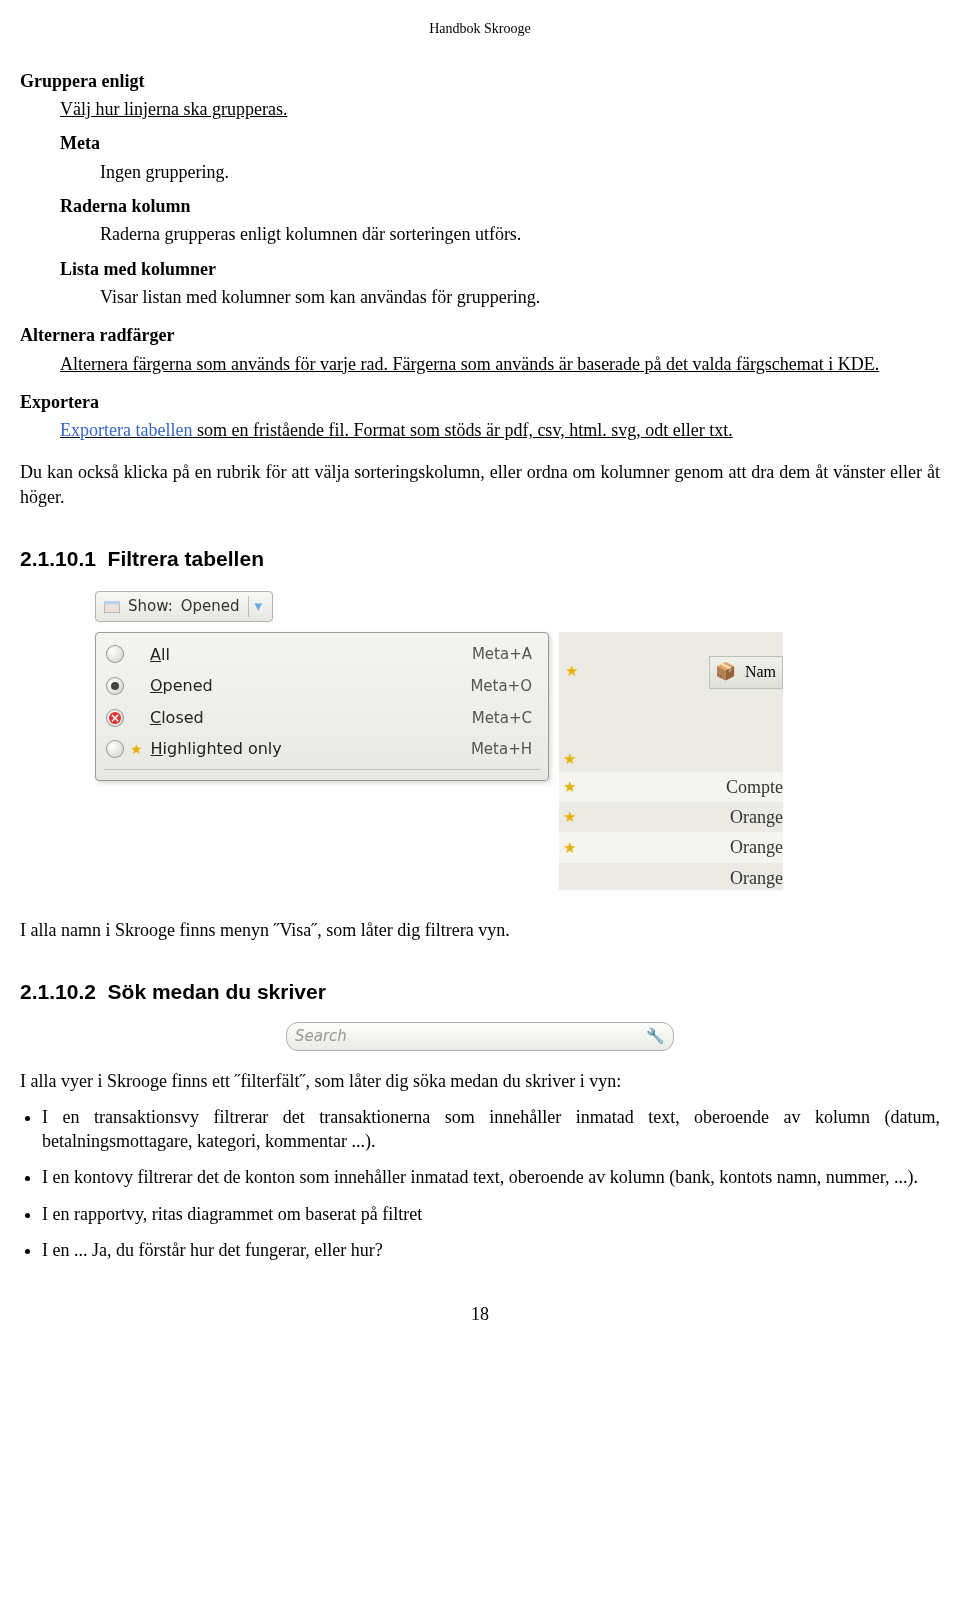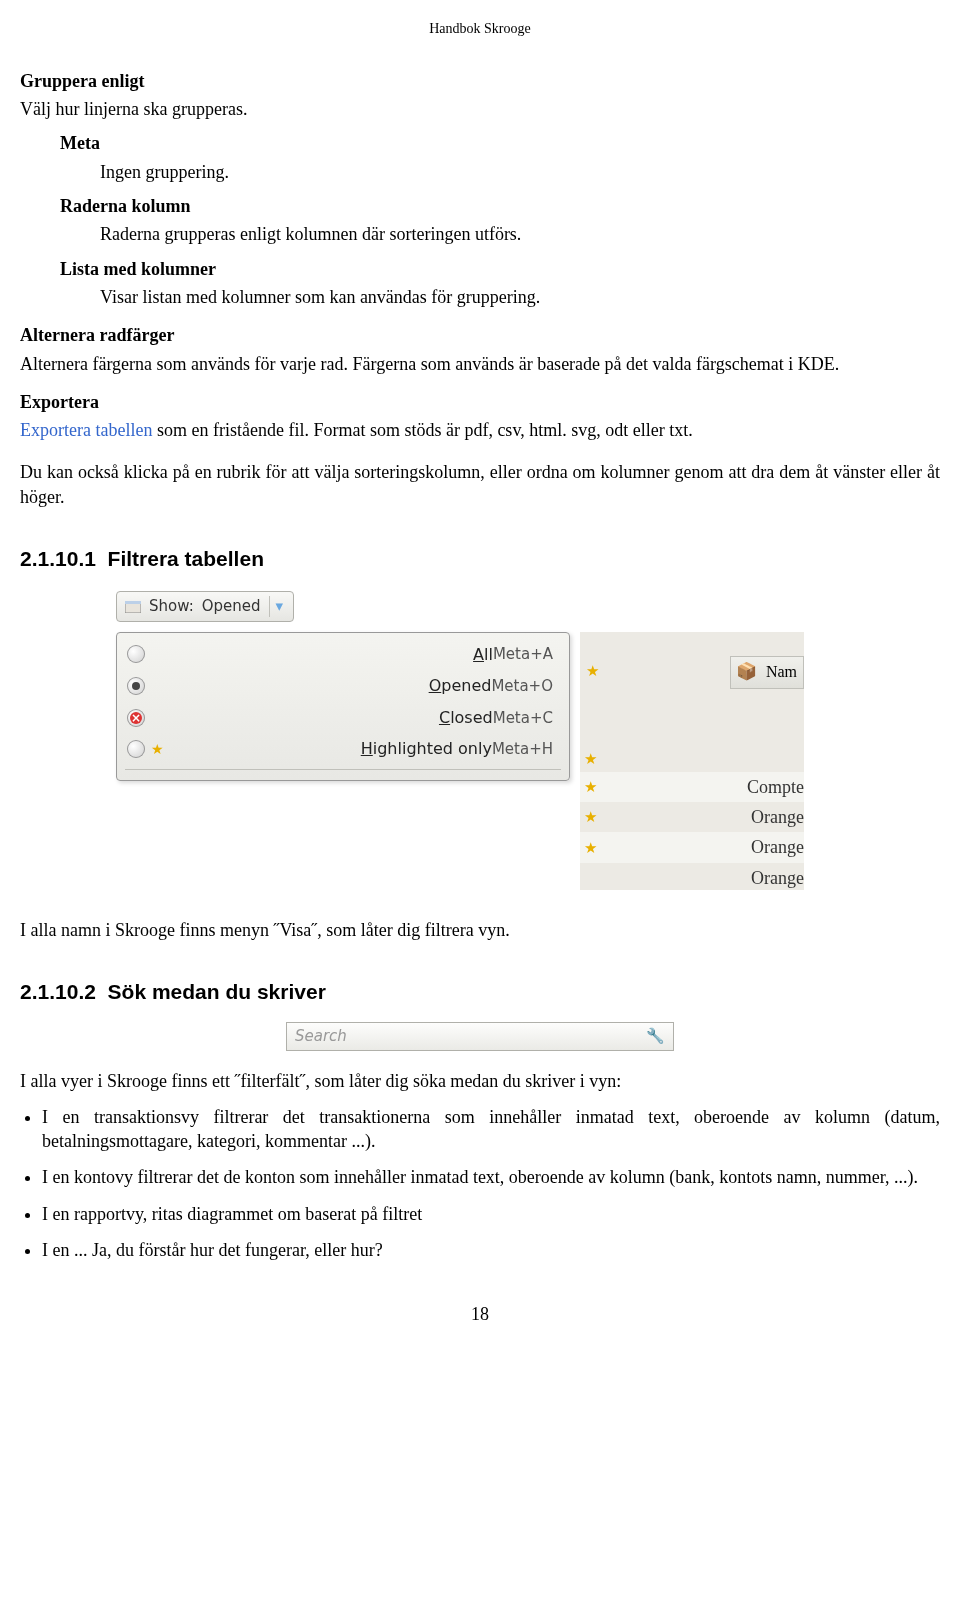--- a/index.html
+++ b/index.html
@@ -15,22 +15,24 @@
   .header-title {
     text-align: center;
     font-size: 14px;
     margin-bottom: 30px;
   }
   .term {
     font-weight: bold;
     margin-top: 14px;
   }
   .desc {
+    margin-left: 40px;
     margin-top: 4px;
     text-align: justify;
+    text-decoration: underline;
   }
   .subterm {
     font-weight: bold;
     margin-left: 40px;
     margin-top: 10px;
   }
   .subdesc {
     margin-left: 80px;
     margin-top: 4px;
   }
@@ -42,21 +44,21 @@
     margin-top: 18px;
   }
   .section-number {
     font-weight: bold;
     font-family: Arial, Helvetica, sans-serif;
     font-size: 21px;
     margin-top: 36px;
     margin-bottom: 16px;
   }
   .screenshot {
-    margin: 18px auto 18px 96px;
+    margin: 18px auto 18px 75px;
     width: 688px;
   }
   .dropdown-btn {
     display: inline-flex;
     align-items: center;
     gap: 8px;
     background: linear-gradient(#f8f8f6,#e6e6e2);
     border: 1px solid #b0b0aa;
     border-radius: 4px;
     padding: 4px 10px 4px 8px;
@@ -77,21 +79,20 @@
     width: 452px;
     font-family: "DejaVu Sans", Arial, sans-serif;
     font-size: 16px;
     padding: 6px 0;
     box-shadow: 2px 2px 4px rgba(0,0,0,0.15);
   }
   .menu-row {
     display: flex;
     align-items: center;
     padding: 5px 16px 5px 10px;
-    text-align: right;
   }
   .radio {
     width: 18px; height: 18px;
     display:inline-flex;align-items:center;justify-content:center;
     border-radius: 50%;
     background: radial-gradient(circle at 35% 35%, #fff, #ccc);
     box-shadow: inset 0 0 0 1px #999;
     margin-right: 6px;
     flex-shrink:0;
   }
@@ -134,21 +135,21 @@
   }
   .row-item { display:flex;align-items:center;padding:3px 0 3px 4px; color:#333; }
   .row-alt { background:#f4f4f0; }
   .box-icon { color:#d7a856; font-size:17px; margin-right:2px; }
   .search-wrap {
     width: 370px;
     margin: 10px auto;
     display:flex;align-items:center;
     background: linear-gradient(#fdfdfc,#eaeae6);
     border:1px solid #b0b0aa;
-    border-radius:0;
+    border-radius:12px;
     padding:3px 8px;
     font-family: "DejaVu Sans", Arial, sans-serif;
   }
   .search-wrap .placeholder {
     flex:1; color:#999; font-style:italic; font-size:15px;
   }
   .wrench { color:#888; font-size:15px; }
   ul.bullets { list-style: disc; padding-left: 22px; margin-top:12px; }
   ul.bullets li { margin-bottom: 12px; text-align: justify; }
   .page-num { text-align:center; margin-top: 40px; font-size:18px; }

